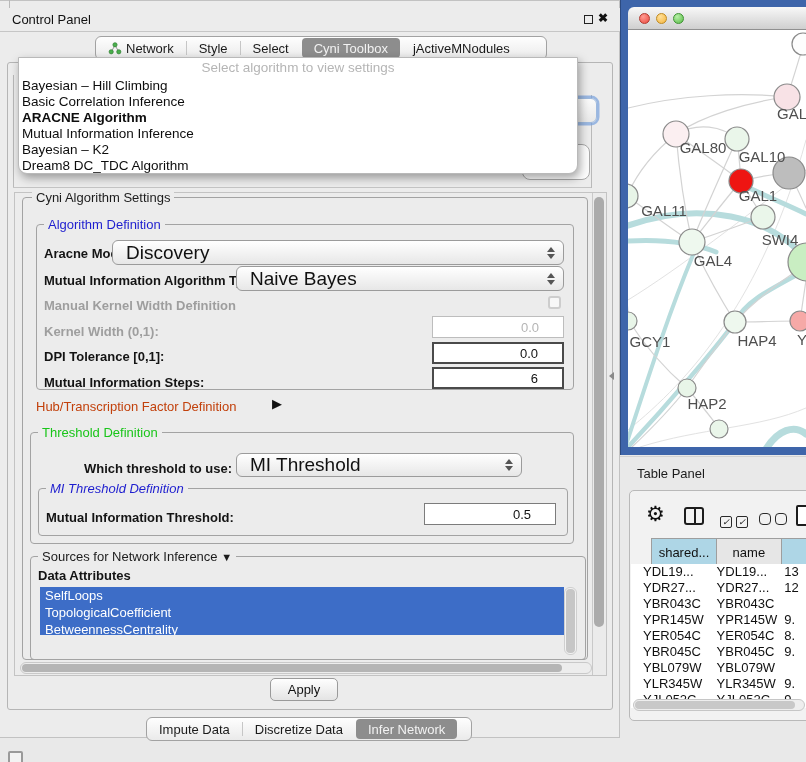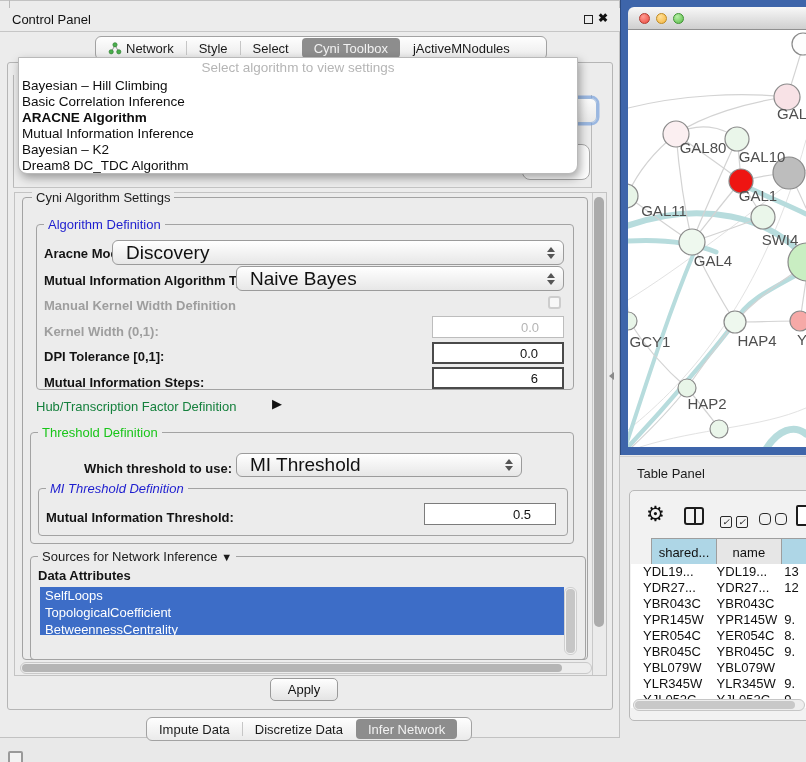--- a/index.html
+++ b/index.html
@@ -135,21 +135,21 @@
   <span class="lbl abs" style="left:44px;top:349px;">DPI Tolerance [0,1]:</span>
   <div class="abs field" style="left:432px;top:342px;width:132px;height:22px;border:2px solid #4a4a4a;">
     <span>0.0</span>
   </div>
 
   <span class="lbl abs" style="left:44px;top:375px;">Mutual Information Steps:</span>
   <div class="abs field" style="left:432px;top:367px;width:132px;height:22px;border:2px solid #4a4a4a;">
     <span>6</span>
   </div>
 
-  <span class="abs" style="left:36px;top:399px;font-size:13px;color:#15803d;white-space:nowrap;">Hub/Transcription Factor Definition</span>
+  <span class="abs" style="left:36px;top:399px;font-size:13px;color:#c2410c;white-space:nowrap;">Hub/Transcription Factor Definition</span>
   <span class="abs" style="left:272px;top:396px;font-size:13px;color:#111;">▶</span>
 
   <div class="abs groupbox" style="left:30px;top:432px;width:544px;height:112px;"></div>
   <span class="legend abs" style="left:38px;top:425px;color:#19c519;">Threshold Definition</span>
 
   <span class="lbl abs" style="left:84px;top:461px;">Which threshold to use:</span>
   <div class="abs combo" style="left:236px;top:453px;width:286px;height:24px;">
     <span>MI Threshold</span>
     <span class="stepper">
         <i class="up"></i>

